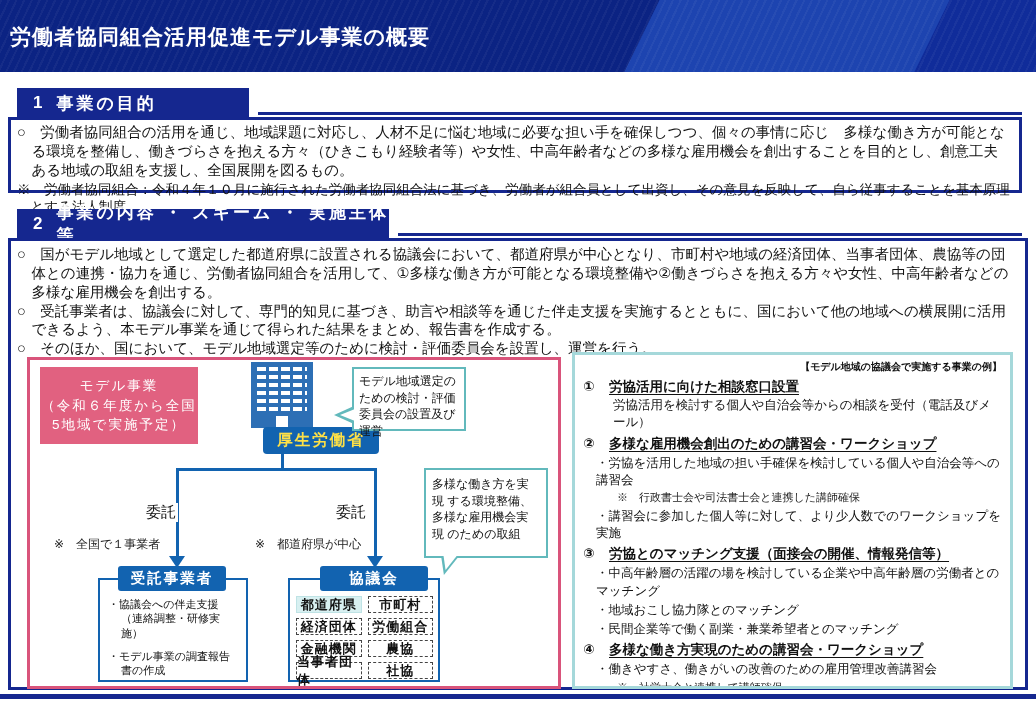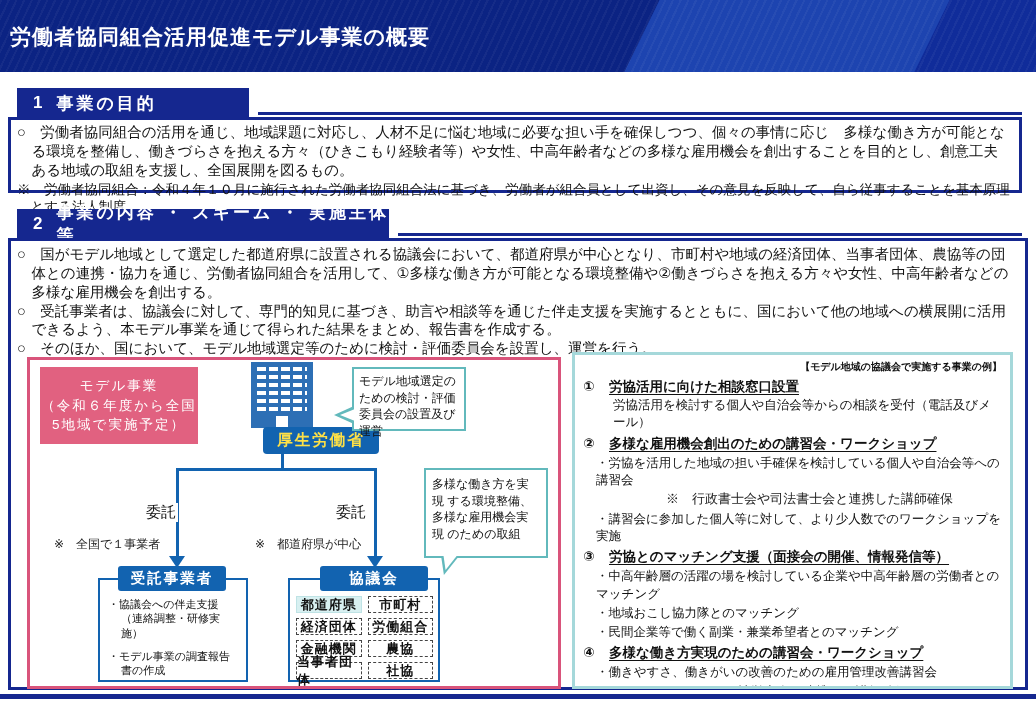--- a/index.html
+++ b/index.html
@@ -51,21 +51,21 @@
   .chip{height:17px;font-size:13px;font-weight:bold;letter-spacing:1px;display:flex;align-items:center;justify-content:center;border:1.5px dashed #444;background:#fff;box-sizing:border-box;}
   .chip.solid{border:1px solid #bfe3e5;background:#d8f0f1;}
   
   .examples{position:absolute;left:572px;top:352px;width:441px;height:337px;border:3px solid #a5d8da;box-sizing:border-box;background:#fff;padding:5px 8px 0 8px;overflow:hidden;}
   .ex-title{text-align:right;font-weight:bold;font-size:10px;margin:0 0 4px 0;}
   .exh{font-weight:bold;font-size:13.5px;margin:3px 0 1px 0;}
   .exh .num{display:inline-block;width:26px;}
   .exh .t{text-decoration:underline;text-underline-offset:3px;}
   .exbody{margin-left:30px;font-size:12.5px;line-height:1.38;}
   .exb{margin-left:13px;font-size:12.5px;line-height:1.38;margin-top:2px;}
-  .exn{margin-left:34px;font-size:13px;line-height:1.45;margin-top:1px;color:#222;text-align:center;}
+  .exn{margin-left:34px;font-size:11px;line-height:1.45;margin-top:1px;color:#222;}
   .footer-bar{position:absolute;left:0;top:694px;width:1036px;height:5px;background:#15278f;}
 </style>
 </head>
 <body>
 
 <div class="page">
 
   <div class="banner">
     <div class="band1"></div>
     <div class="band2"></div>

